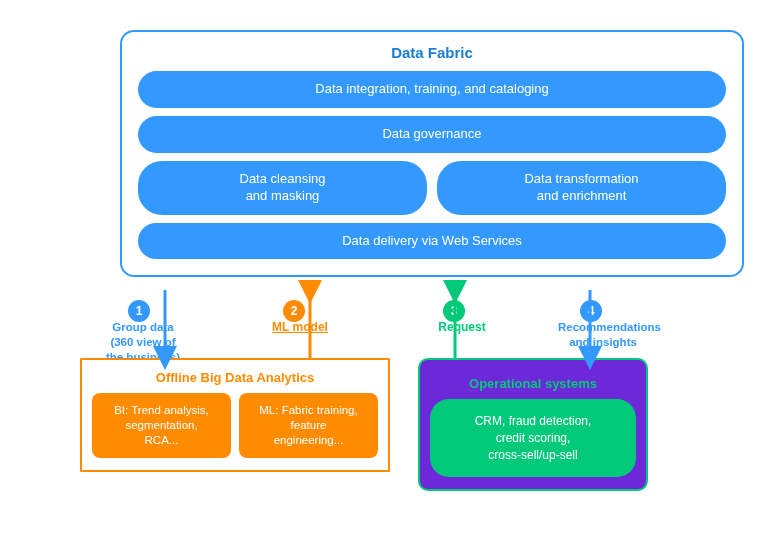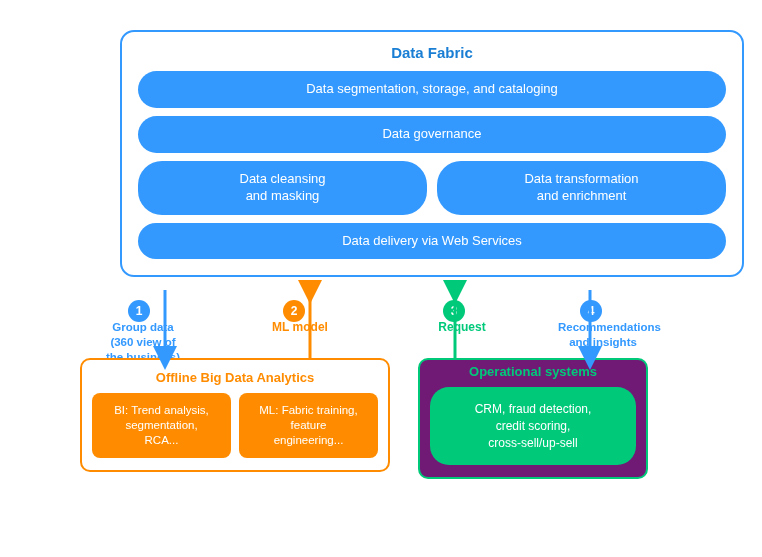--- a/index.html
+++ b/index.html
@@ -58,21 +58,21 @@
     }
 
     .fabric-btn.full {
       flex: 1;
     }
 
     
     .offline-box {
       flex: 1.15;
       border: 2.5px solid #ff8c00;
-      border-radius: 10px;
+      border-radius: 1px;
       padding: 10px 10px 12px 10px;
       background: #fff;
       position: relative;
     }
 
     .offline-title {
       text-align: center;
       color: #ff8c00;
       font-size: 13px;
       font-weight: bold;
@@ -93,22 +93,22 @@
       text-align: center;
       flex: 1;
       line-height: 1.3;
     }
 
     
     .operational-box {
       flex: 0.85;
       border: 2.5px solid #00c97a;
       border-radius: 10px;
-      padding: 4px 10px 12px 10px;
-      background: #701a75;
+      padding: 16px 10px 12px 10px;
+      background: #6d28d9;
     }
 
     .operational-title {
       text-align: center;
       color: #00c97a;
       font-size: 13px;
       font-weight: bold;
       margin-bottom: 8px;
     }
 
@@ -162,21 +162,21 @@
   </style>
 </head>
 <body>
 
 <div class="diagram-container">
 
   <div class="data-fabric-box">
     <div class="data-fabric-title">Data Fabric</div>
 
     <div class="fabric-row">
-      <div class="fabric-btn full">Data segmentation, storage, and cataloging</div>
+      <div class="fabric-btn full">Data integration, training, and cataloging</div>
     </div>
 
     <div class="fabric-row">
       <div class="fabric-btn full">Data governance</div>
     </div>
 
     <div class="fabric-row">
       <div class="fabric-btn">Data cleansing<br>and masking</div>
       <div class="fabric-btn">Data transformation<br>and enrichment</div>
     </div>
@@ -189,21 +189,21 @@
   <div class="badge badge-blue" style="left:128px; top:300px;">
     <span>1</span>
   </div>
   <div class="step-label blue" style="left:98px; top:320px; width:90px; font-size:11.5px;">
     Group data<br>(360 view of<br>the business)
   </div>
 
   <div class="badge badge-orange" style="left:283px; top:300px;">
     <span>2</span>
   </div>
-  <div class="step-label orange" style="left:270px; top:320px; width:60px;">
+  <div class="step-label orange" style="left:270px; top:320px; width:60px;text-decoration:underline;">
     ML model
   </div>
 
   <div class="badge badge-green" style="left:443px; top:300px;">
     <span>3</span>
   </div>
   <div class="step-label green" style="left:432px; top:320px; width:60px;">
     Request
   </div>
 

